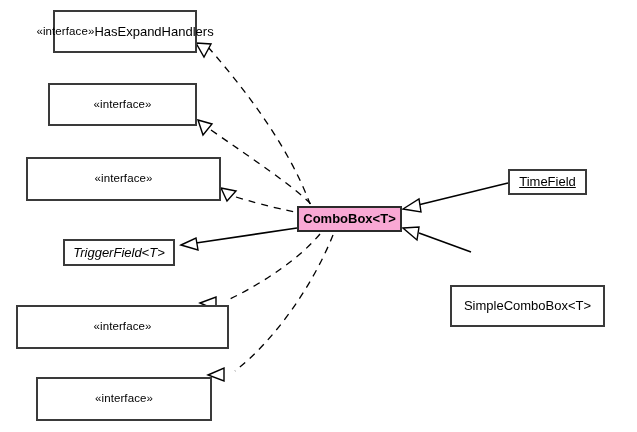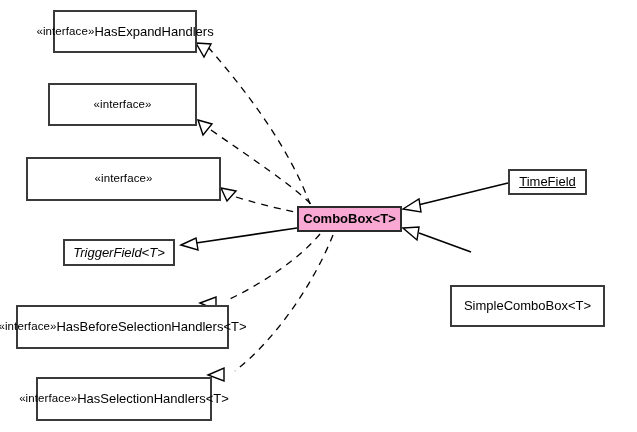--- a/index.html
+++ b/index.html
@@ -115,26 +115,24 @@
   <div class="uml-node" style="left:26px; top:157px; width:195px; height:44px;">
     <div class="stereotype">«interface»</div>
   </div>
 
   <div class="uml-node abstract" style="left:63px; top:239px; width:112px; height:27px;">
     <div class="cls-name">TriggerField&lt;T&gt;</div>
   </div>
 
   <div class="uml-node" style="left:16px; top:305px; width:213px; height:44px;">
     <div class="stereotype">«interface»</div>
-    <div class="cls-name">HasBeforeSelectionHandlers&lt;T&gt;</div>
   </div>
 
   <div class="uml-node" style="left:36px; top:377px; width:176px; height:44px;">
     <div class="stereotype">«interface»</div>
-    <div class="cls-name">HasSelectionHandlers&lt;T&gt;</div>
   </div>
 
   <div class="uml-node highlight" style="left:297px; top:206px; width:105px; height:26px;">
     <div class="cls-name">ComboBox&lt;T&gt;</div>
   </div>
 
   <div class="uml-node" style="left:508px; top:169px; width:79px; height:26px;text-decoration:underline;">
     <div class="cls-name">TimeField</div>
   </div>
 

